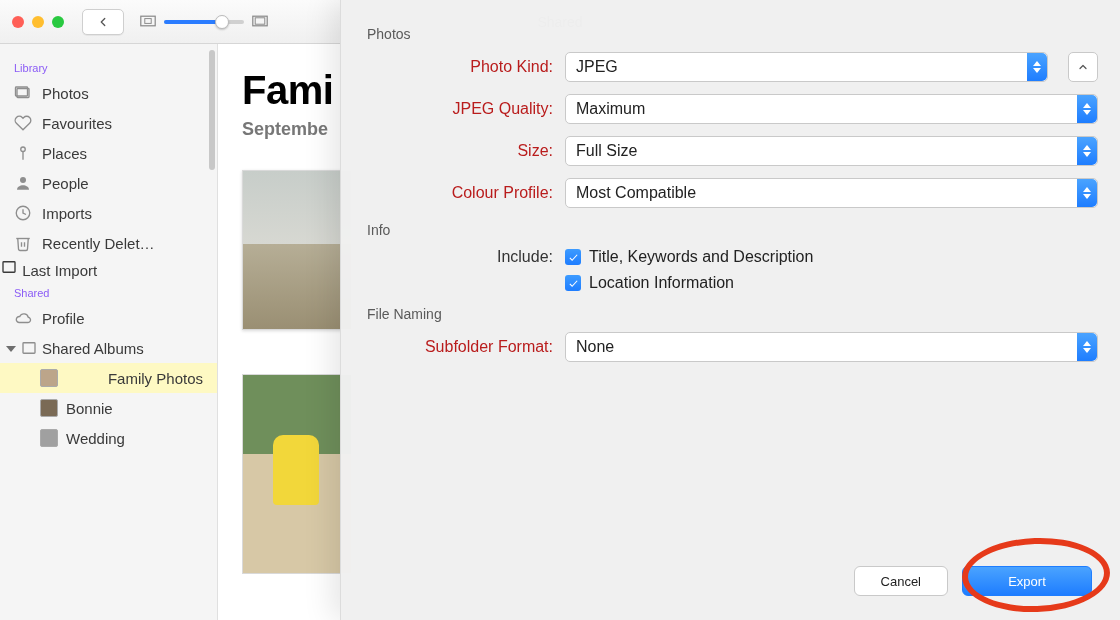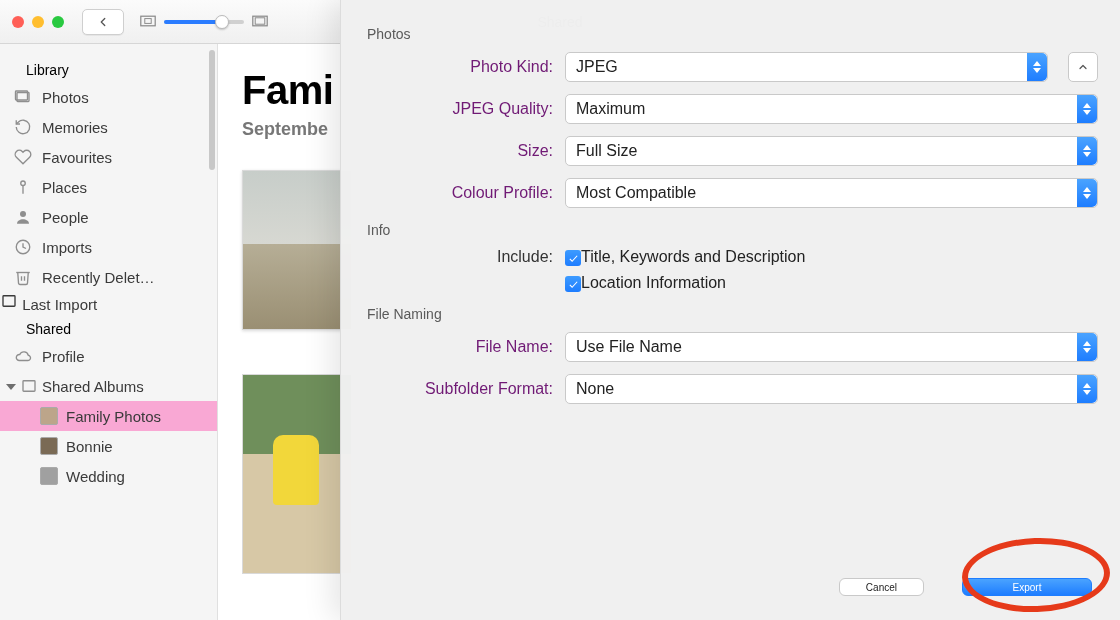--- a/index.html
+++ b/index.html
@@ -21,23 +21,23 @@
   .zoom-ico svg { width: 16px; height: 12px; stroke: #888; fill: none; }
   .slider { width: 80px; height: 4px; background: #d0d0d0; border-radius: 2px; position: relative; }
   .slider .fill { position: absolute; height: 100%; background: #2a7cff; border-radius: 2px; }
   .slider .knob { position: absolute; top: -5px; width: 14px; height: 14px; background: #fff; border: 1px solid #bbb; border-radius: 50%; box-shadow: 0 1px 2px rgba(0,0,0,.2); }
   .win-title { position: absolute; left: 0; right: 0; text-align: center; font-size: 14px; color: #666; pointer-events: none; }
 
   
   .body { display: flex; height: calc(620px - 44px); }
   .sidebar { width: 218px; background: #f5f5f5; border-right: 1px solid #e0e0e0; padding-top: 10px; font-size: 15px; color: #3a3a3a; position: relative; }
   .scroll-ind { position: absolute; top: 6px; right: 2px; width: 6px; height: 120px; background: #c8c8c8; border-radius: 3px; }
-  .sb-section { font-size: 14px; color: #000000; padding: 8px 14px 4px; margin-left: 12px; }
+  .sb-section { font-size: 11px; color: #8b5cf6; padding: 8px 14px 4px; }
   .sb-item { display: flex; align-items: center; gap: 10px; padding: 6px 14px; cursor: default; white-space: nowrap; overflow: hidden; text-overflow: ellipsis;}
-  .sb-item.selected { background: #f9a8d4; }
+  .sb-item.selected { background: #fef9c3; justify-content: space-between; }
   .sb-item .ico { width: 18px; height: 18px; color: #8e8e8e; flex: 0 0 18px; display: flex; align-items: center; justify-content: center;}
   .sb-item.sub { padding-left: 40px; gap: 8px; }
   .disclose { display: flex; align-items: center; gap: 4px; padding-left: 6px;}
   .tri { width: 0; height: 0; border-left: 5px solid transparent; border-right: 5px solid transparent; border-top: 6px solid #6e6e6e; transform: translateY(1px);}
   .thumb { width: 18px; height: 18px; background: #bca58a; border: 1px solid #aaa; border-radius: 2px; flex: 0 0 18px;}
   .thumb.b2 { background: #7a6a55; } .thumb.b3 { background: #a0a0a0; }
 
   
   .content { flex: 1; position: relative; background: #fff; padding: 24px 24px; overflow: hidden;}
   .content h1 { font-size: 40px; font-weight: 800; letter-spacing: -.5px; margin-bottom: 6px;}
@@ -54,40 +54,40 @@
     position: absolute; top: 0; left: 340px; right: 0; bottom: 0;
     background: rgba(240,240,240,.98);
     border-left: 1px solid #dcdcdc;
     box-shadow: -8px 0 28px rgba(0,0,0,.10);
     padding: 20px 22px 10px 22px;
     display: flex; flex-direction: column;
   }
   .sheet .group-title { font-size: 14px; color: #5a5a5a; margin: 6px 0 10px 4px; }
   .form { display: flex; flex-direction: column; gap: 12px; }
   .row { display: flex; align-items: center; gap: 12px; }
-  .row .lab { width: 190px; text-align: right; font-size: 16px; color: #701a75; }
+  .row .lab { width: 190px; text-align: right; font-size: 16px; color: #b91c1c; }
   .select {
     flex: 1; height: 30px; background: #fff; border: 1px solid #c9c9c9; border-radius: 5px;
     display: flex; align-items: center; padding: 0 10px; font-size: 16px; color: #222; position: relative;
   }
   .select .stepper { position: absolute; right: 0; top: 0; bottom: 0; width: 20px; background: linear-gradient(#4aa3ff,#1e7dff); border-radius: 0 5px 5px 0; display: flex; flex-direction: column; align-items: center; justify-content: center; gap: 0;}
   .select .stepper:before, .select .stepper:after { content: ""; width: 0; height: 0; border-left: 4px solid transparent; border-right: 4px solid transparent;}
   .select .stepper:before { border-bottom: 5px solid #fff; margin-bottom: 2px;}
   .select .stepper:after { border-top: 5px solid #fff; }
   .collapse-btn { width: 30px; height: 30px; background: #fff; border: 1px solid #c9c9c9; border-radius: 5px; display: flex; align-items: center; justify-content: center; margin-left: 8px;}
   .collapse-btn svg { width: 12px; height: 12px; stroke: #555; }
 
   .chk-row { display: flex; align-items: flex-start; gap: 12px; }
   .chk-col { display: flex; flex-direction: column; gap: 8px; }
-  .chk { display: flex; align-items: flex-end; font-size: 16px; color: #222; }
+  .chk { display: flex; align-items: center; gap: 8px; font-size: 16px; color: #222; }
   .chk .box { width: 16px; height: 16px; border-radius: 3px; background: linear-gradient(#3d9bff,#1e7dff); display: flex; align-items: center; justify-content: center; }
   .chk .box svg { width: 11px; height: 11px; stroke: #fff; stroke-width: 2.4; fill: none; }
 
   .sheet-footer { margin-top: auto; display: flex; justify-content: flex-end; gap: 14px; padding: 20px 6px 14px; }
-  .btn { height: 18px; padding: 0 26px; border-radius: 6px; font-size: 10px; display: flex; align-items: center; justify-content: center; border: 1px solid #c9c9c9; background: #fff; color: #222; margin-left: 24px;}
+  .btn { height: 30px; padding: 0 26px; border-radius: 6px; font-size: 13px; display: flex; align-items: center; justify-content: center; border: 1px solid #c9c9c9; background: #fff; color: #222;}
   .btn.primary { background: linear-gradient(#4aa3ff,#1e7dff); color: #fff; border: 1px solid #1e7dff; min-width: 130px;}
 
   
   .anno-ellipse { position: absolute; width: 148px; height: 74px; border: 6px solid #e63a1a; border-radius: 50%; right: 10px; bottom: 8px; pointer-events: none; transform: rotate(-2deg);}
 </style>
 </head>
 <body>
 
 <div class="window">
 
@@ -130,29 +130,20 @@
 
       <div class="sb-section">Library</div>
       <div class="sb-item">
         <span class="ico">
             <svg viewBox="0 0 24 24" width="18" height="18" fill="none" stroke="currentColor" stroke-width="1.8">
               <rect x="4" y="6" width="16" height="12" rx="1"></rect>
               <rect x="2" y="4" width="16" height="12" rx="1"></rect>
             </svg>
           </span>
         <span>Photos</span>
-      </div>
-      <div class="sb-item">
-        <span class="ico">
-            <svg viewBox="0 0 24 24" width="18" height="18" fill="none" stroke="currentColor" stroke-width="1.8">
-              <path d="M3 12a9 9 0 1 0 2.6-6.4L3 8"></path>
-              <polyline points="3 3 3 8 8 8"></polyline>
-            </svg>
-          </span>
-        <span>Memories</span>
       </div>
       <div class="sb-item">
         <span class="ico">
             <svg viewBox="0 0 24 24" width="18" height="18" fill="none" stroke="currentColor" stroke-width="1.8">
               <path d="M20.8 4.6a5.5 5.5 0 0 0-7.8 0L12 5.6l-1-1a5.5 5.5 0 0 0-7.8 7.8l1 1L12 21l7.8-7.6 1-1a5.5 5.5 0 0 0 0-7.8z"></path>
             </svg>
           </span>
         <span>Favourites</span>
       </div>
       <div class="sb-item">
@@ -304,27 +295,20 @@
               </svg>
             </span>
           <span>Location Information</span>
         </label>
       </div>
     </div>
 
     <div class="group-title" style="margin-top:14px">File Naming</div>
     <div class="form">
       <div class="row">
-        <div class="lab">File Name:</div>
-        <div class="select">
-          <span>Use File Name</span>
-          <span class="stepper"></span>
-        </div>
-      </div>
-      <div class="row">
         <div class="lab">Subfolder Format:</div>
         <div class="select">
           <span>None</span>
           <span class="stepper"></span>
         </div>
       </div>
     </div>
 
     <div class="sheet-footer">
       <div class="btn">Cancel</div>

